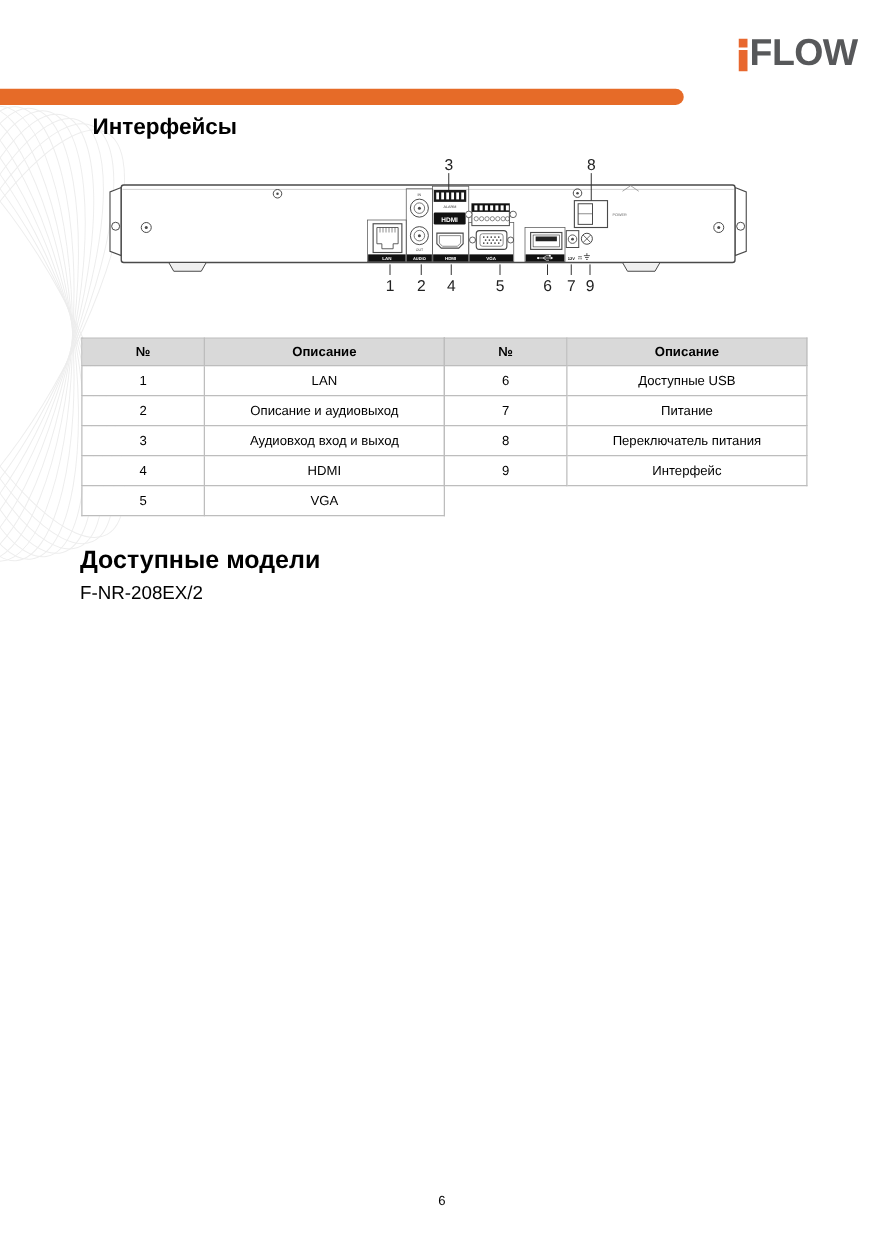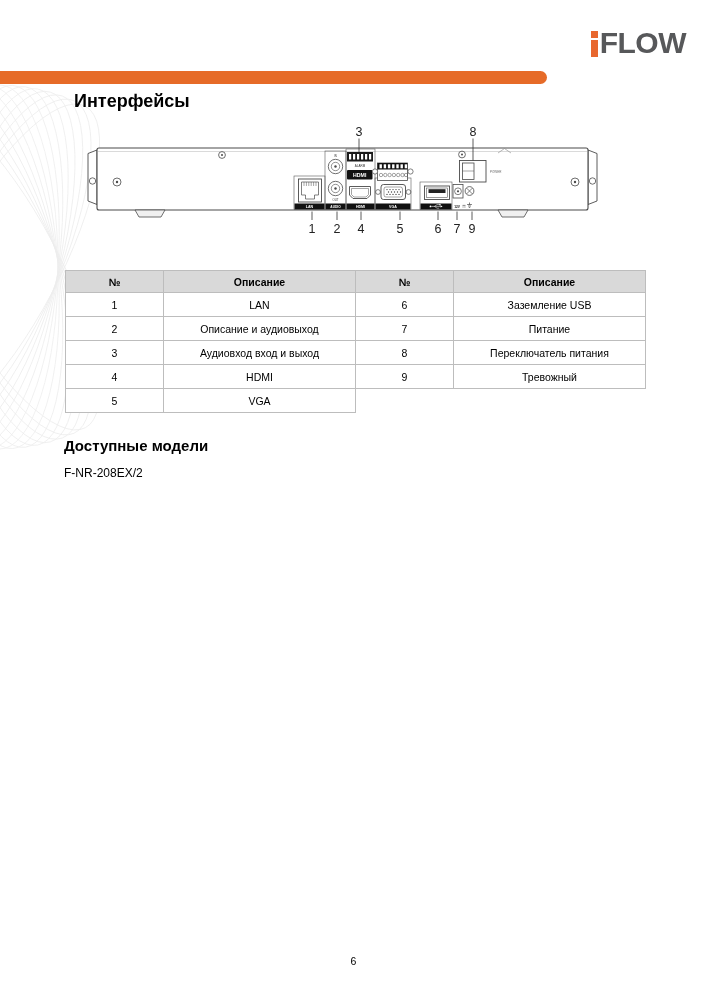--- a/index.html
+++ b/index.html
@@ -29,22 +29,22 @@
   
   .table-wrap { position:absolute; left:65px; top:270px; display:flex; align-items:flex-start; }
   table.tbl { border-collapse:collapse; font-size:10.5px; table-layout:fixed; }
   .tbl col.col-num  { width:98px; }
   .tbl col.col-desc { width:192px; }
   .tbl th, .tbl td { border:1px solid #BDBDBD; text-align:center; vertical-align:middle; padding:0 4px; }
   .tbl th { background:#D9D9D9; font-weight:bold; height:22px; }
   .tbl td { height:24px; background:#fff; }
   .tbl-right { margin-left:-1px; }
 
-  .h-models { position:absolute; left:64px; top:437px; font-size:15px; font-weight:bold; }
-  .model-name { position:absolute; left:64px; top:466px; font-size:12px; }
+  .h-models { position:absolute; left:64px; top:437px; font-size:20px; font-weight:bold; }
+  .model-name { position:absolute; left:64px; top:466px; font-size:15px; }
 
   .page-num { position:absolute; left:0; top:955px; width:707px; text-align:center; font-size:10.5px; }
 
   svg text { font-family:"Liberation Sans", sans-serif; }
 </style>
 </head>
 <body>
 
 <svg class="swirl" viewBox="0 0 210 440">
   <g fill="none" stroke="#e4e4e4" stroke-width="0.8" opacity="0.65">
@@ -305,33 +305,33 @@
       </colgroup>
     <thead>
       <tr>
         <th>№</th>
         <th>Описание</th>
       </tr>
     </thead>
     <tbody>
       <tr>
         <td>6</td>
-        <td>Заземление USB</td>
+        <td>Доступные USB</td>
       </tr>
       <tr>
         <td>7</td>
         <td>Питание</td>
       </tr>
       <tr>
         <td>8</td>
         <td>Переключатель питания</td>
       </tr>
       <tr>
         <td>9</td>
-        <td>Тревожный</td>
+        <td>Интерфейс</td>
       </tr>
     </tbody>
   </table>
 </div>
 
 <div class="h-models">Доступные модели</div>
 <div class="model-name">F-NR-208EX/2</div>
 
 <div class="page-num">6</div>
 

